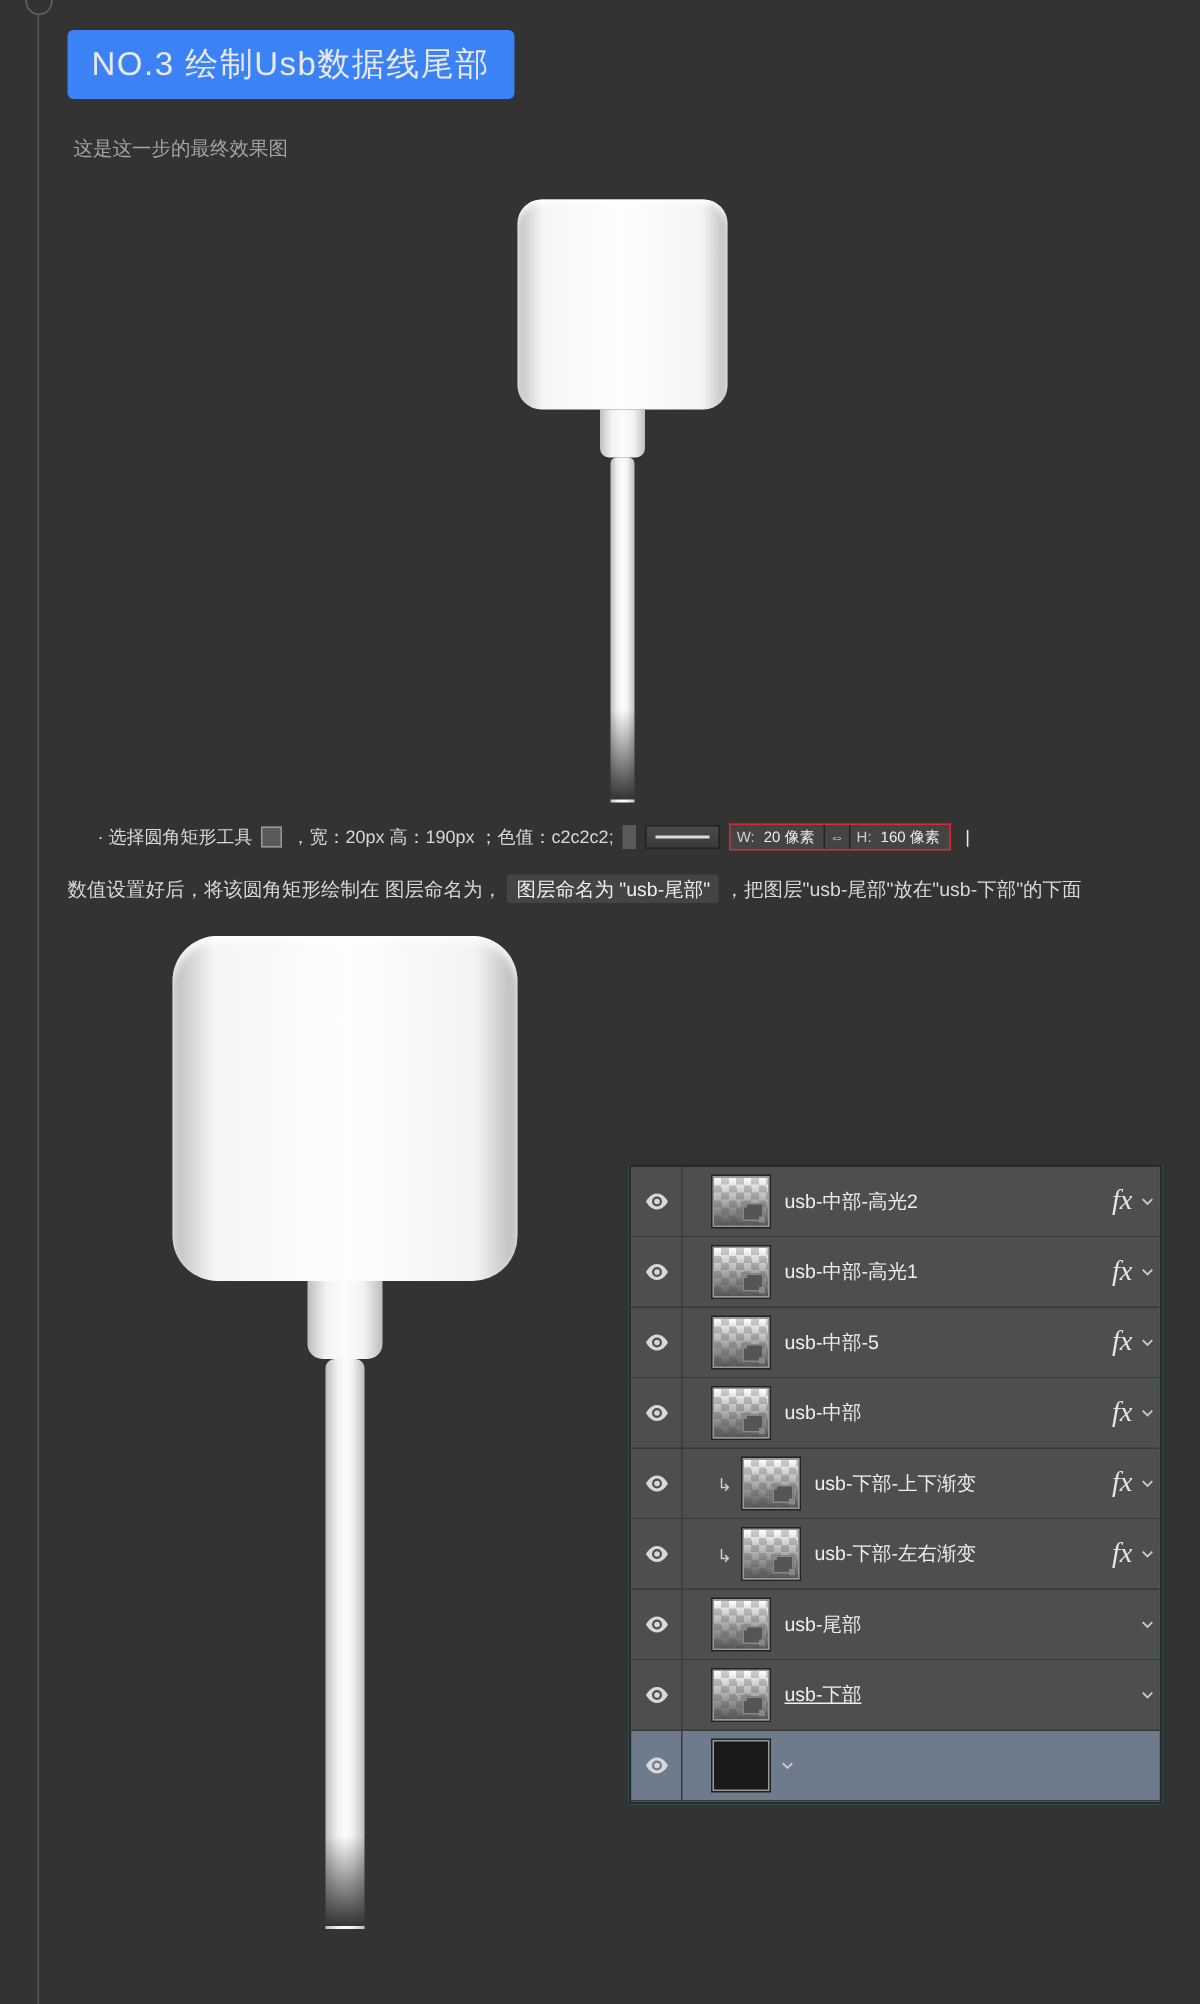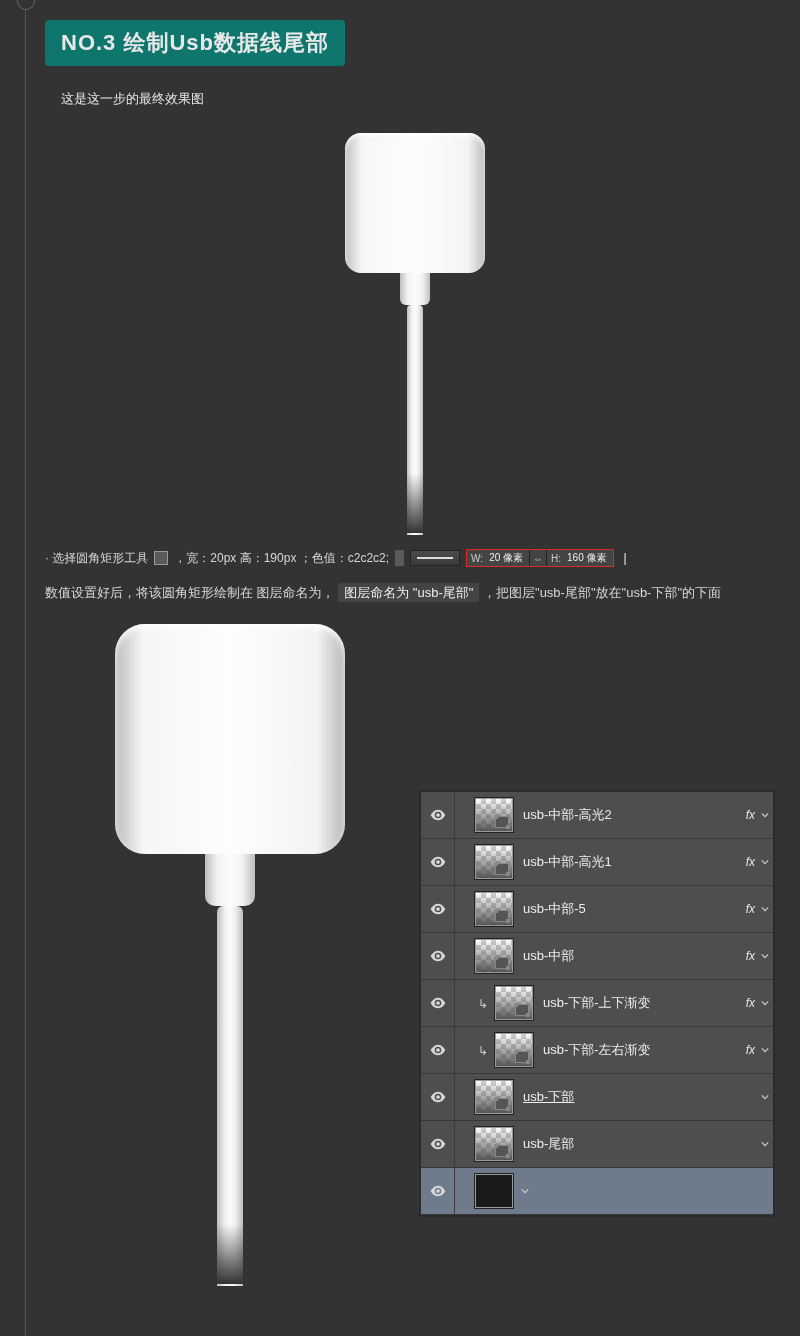--- a/index.html
+++ b/index.html
@@ -31,34 +31,34 @@
     background: #333;
   }
   .content {
     position: absolute;
     left: 45px;
     right: 15px;
     top: 20px;
   }
   .section-title {
     display: inline-block;
-    background: #0f766e;
+    background: #3b82f6;
     color: #e8e8e8;
     font-size: 22px;
-    font-weight: 700;
+    font-weight: 400;
     padding: 8px 16px;
     border-radius: 4px;
     margin-bottom: 24px;
     letter-spacing: 1px;
   }
   .subtitle {
-    color: #e5e5e5;
+    color: #a3a3a3;
     font-size: 13px;
     margin-bottom: 15px;
-    margin-left: 16px;
+    margin-left: 4px;
   }
   .render-area {
     width: 100%;
     height: 410px;
     background: #333;
     position: relative;
     margin-bottom: 16px;
   }
   
   .usb-small {
@@ -96,20 +96,21 @@
 
   
   .inst-row {
     display: flex;
     align-items: center;
     flex-wrap: wrap;
     gap: 6px;
     font-size: 12px;
     color: #d8d8d8;
     margin-bottom: 14px;
+    margin-left: 20px;
   }
   .rect-swatch {
     width: 14px; height: 14px;
     border: 1px solid #9a9a9a;
     background: #5a5a5a;
     display:inline-block;
   }
   .shape-dropdown {
     width: 9px; height: 16px;
     background: #5a5a5a;
@@ -182,21 +183,21 @@
   }
   .render-area2 .fade {
     position:absolute; left:0; width:400px; top:600px; height:60px;
     background: linear-gradient(#33333300, #333333);
   }
 
   
   .layers-panel {
     position:absolute;
     right: 10px;
-    top: 166px;
+    top: 152px;
     width: 356px;
     border: 2px solid #2b2b2b;
     background:#14b8a6;
   }
   .layer-row {
     display:flex;
     align-items:center;
     height: 47px;
     border-bottom:1px solid #383838;
     background:#4e4e4e;
@@ -249,23 +250,23 @@
     color:#eee;
     font-size:13px;
     font-style: normal;
     padding-left:6px;
     white-space:nowrap;
   }
   .layer-name.linked { text-decoration: underline; }
   .fx {
     font-style: italic;
     color:#e6e6e6;
-    font-size:12px;
+    font-size:19px;
     padding-right:2px;
-    font-family: Liberation Sans, sans-serif;
+    font-family: Liberation Serif, serif;
   }
   .menu-btn {
     width:16px;height:100%;
     display:flex; align-items:center; justify-content:center;
     color:#ccc;
   }
   .menu-btn svg{ width:8px;height:8px; }
 </style>
 </head>
 <body>
@@ -452,40 +453,40 @@
             <svg viewBox="0 0 24 16">
               <path fill="#d8d8d8" d="M12 0C5 0 1 8 1 8s4 8 11 8 11-8 11-8S19 0 12 0zm0 13a5 5 0 110-10 5 5 0 010 10z"></path>
               <circle cx="12" cy="8" r="2.8" fill="#d8d8d8"></circle>
             </svg>
           </div>
           <div class="indent" style="width: 16px;"></div>
           <div class="thumb">
             <div class="thumb-overlay"></div>
             <div class="thumb-shape"></div>
           </div>
+          <div class="layer-name">usb-尾部</div>
+          <div class="menu-btn">
+            <svg viewBox="0 0 10 10">
+              <path d="M1 3l4 4 4-4" stroke="#ccc" stroke-width="1.5" fill="none"></path>
+            </svg>
+          </div>
+        </div>
+        <div class="layer-row">
+          <div class="eye-col">
+            <svg viewBox="0 0 24 16">
+              <path fill="#d8d8d8" d="M12 0C5 0 1 8 1 8s4 8 11 8 11-8 11-8S19 0 12 0zm0 13a5 5 0 110-10 5 5 0 010 10z"></path>
+              <circle cx="12" cy="8" r="2.8" fill="#d8d8d8"></circle>
+            </svg>
+          </div>
+          <div class="indent" style="width: 16px;"></div>
+          <div class="thumb">
+            <div class="thumb-overlay"></div>
+            <div class="thumb-shape"></div>
+          </div>
           <div class="layer-name linked">usb-下部</div>
-          <div class="menu-btn">
-            <svg viewBox="0 0 10 10">
-              <path d="M1 3l4 4 4-4" stroke="#ccc" stroke-width="1.5" fill="none"></path>
-            </svg>
-          </div>
-        </div>
-        <div class="layer-row">
-          <div class="eye-col">
-            <svg viewBox="0 0 24 16">
-              <path fill="#d8d8d8" d="M12 0C5 0 1 8 1 8s4 8 11 8 11-8 11-8S19 0 12 0zm0 13a5 5 0 110-10 5 5 0 010 10z"></path>
-              <circle cx="12" cy="8" r="2.8" fill="#d8d8d8"></circle>
-            </svg>
-          </div>
-          <div class="indent" style="width: 16px;"></div>
-          <div class="thumb">
-            <div class="thumb-overlay"></div>
-            <div class="thumb-shape"></div>
-          </div>
-          <div class="layer-name">usb-尾部</div>
           <div class="menu-btn">
             <svg viewBox="0 0 10 10">
               <path d="M1 3l4 4 4-4" stroke="#ccc" stroke-width="1.5" fill="none"></path>
             </svg>
           </div>
         </div>
         <div class="layer-row sel">
           <div class="eye-col">
             <svg viewBox="0 0 24 16">
               <path fill="#d8d8d8" d="M12 0C5 0 1 8 1 8s4 8 11 8 11-8 11-8S19 0 12 0zm0 13a5 5 0 110-10 5 5 0 010 10z"></path>

